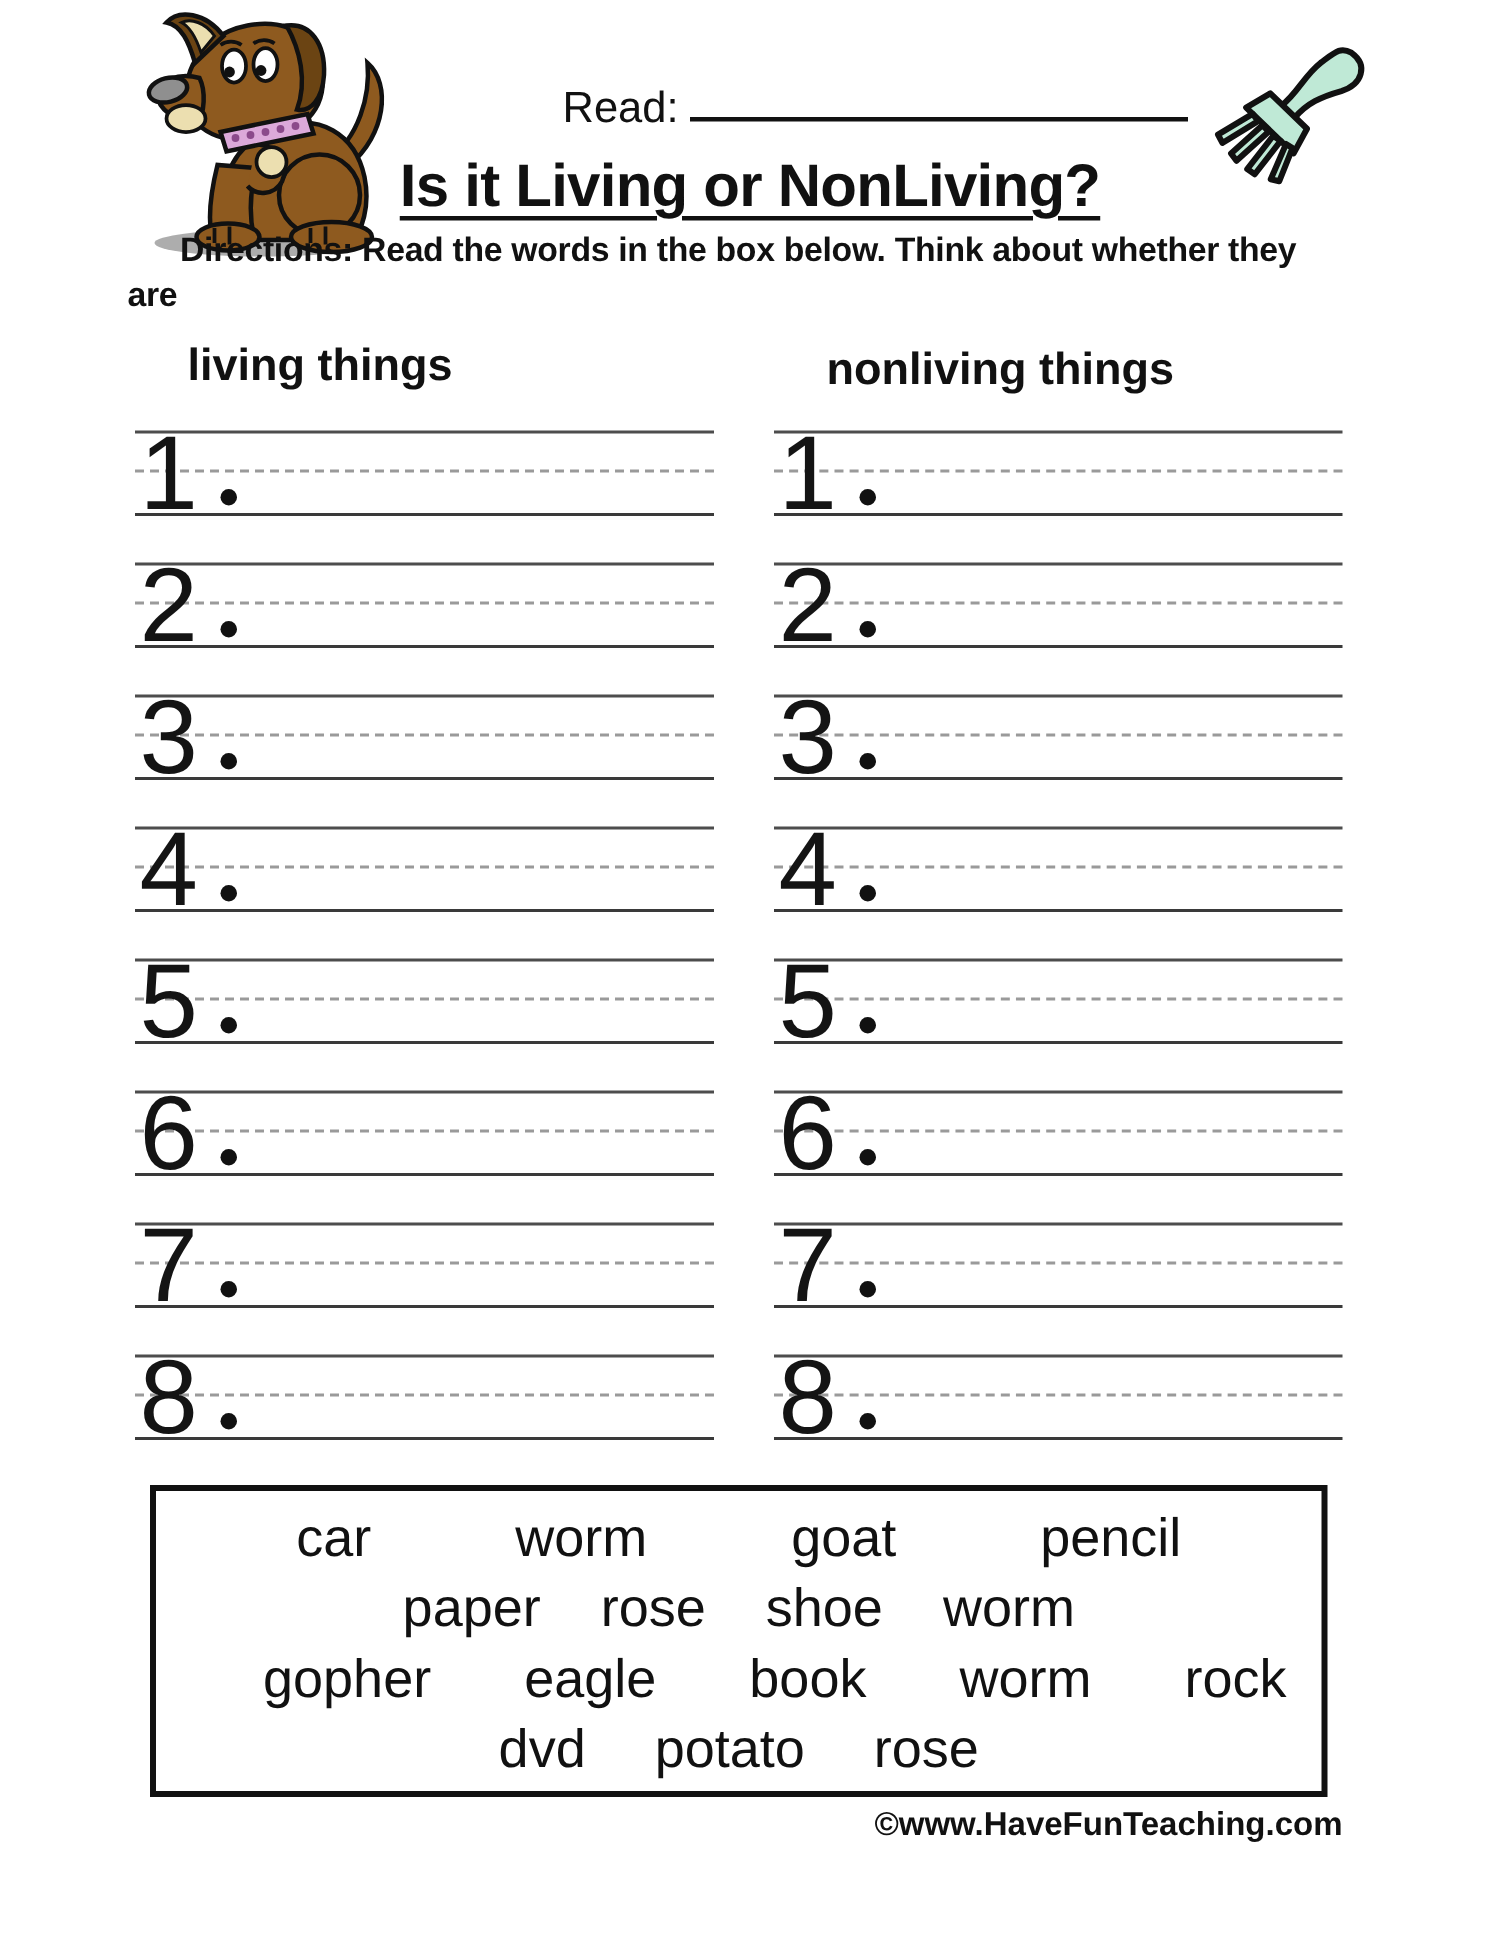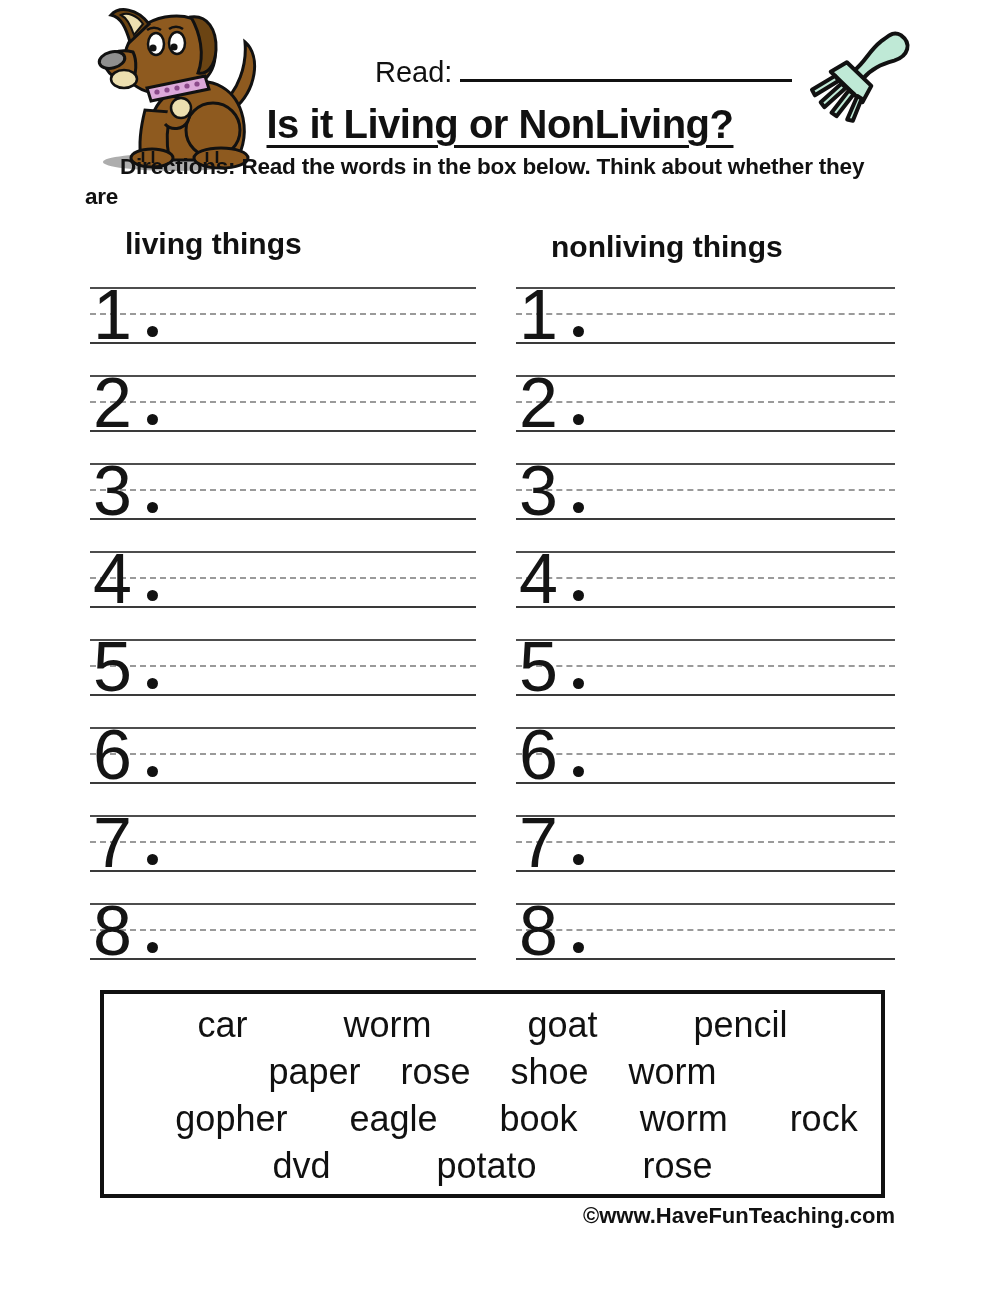--- a/index.html
+++ b/index.html
@@ -42,21 +42,21 @@
   .write-row .dot { position:absolute; left:57px; bottom:5px; width:11px; height:11px;
                     background:#111; border-radius:50%; }
 
   .word-box { position:absolute; left:100px; top:990px; width:785px; height:208px;
               border:4px solid #111; padding-top:7px; }
   .bank-row { display:flex; justify-content:center; align-items:center;
               height:47px; font-size:36px; font-weight:500; }
   .bank-row.r1 { column-gap:96px; }
   .bank-row.r2 { column-gap:40px; }
   .bank-row.r3 { column-gap:62px;padding-left:48px; }
-  .bank-row.r4 { column-gap:106px; }
+  .bank-row.r4 { column-gap:46px; }
 
   .copyright { position:absolute; top:1203px; right:105px; font-size:22px; font-weight:600; }
 </style>
 </head>
 <body>
 
 <div class="dog-wrap">
   <svg viewBox="0 0 185 172" width="185" height="172">
     <ellipse cx="80" cy="160" rx="72" ry="9" fill="#999999" opacity="0.8"></ellipse>
     <path d="M138 108 C162 88 166 54 150 40 C152 62 144 90 124 104 Z" fill="#8e5a1f" stroke="#111" stroke-width="3"></path>

